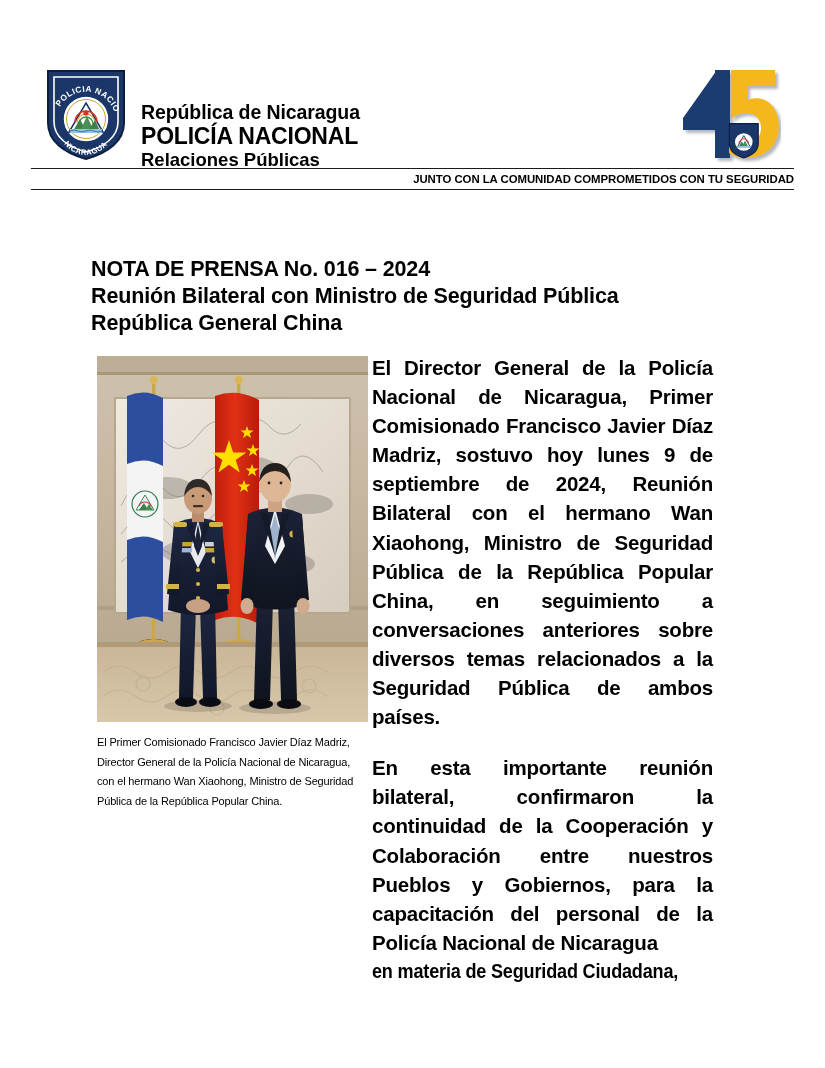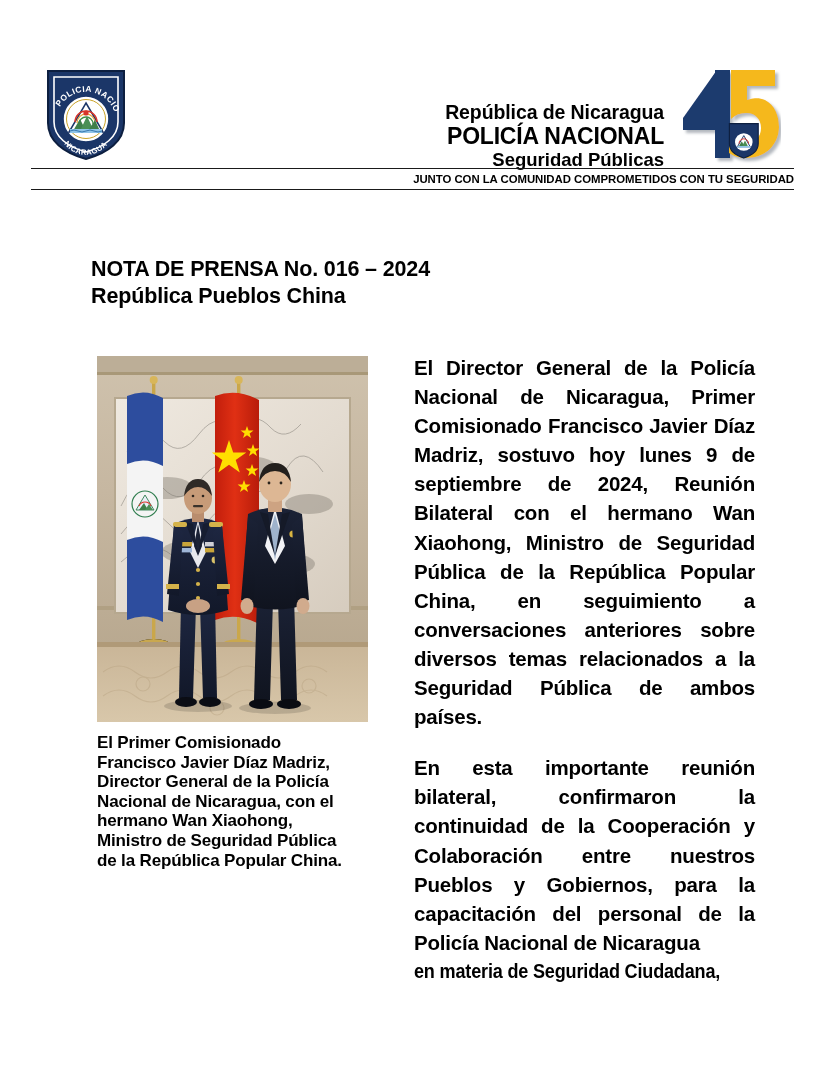--- a/index.html
+++ b/index.html
@@ -41,21 +41,21 @@
     width: 110px;
     height: 104px;
     display: flex;
     align-items: center;
     justify-content: center;
     flex: 0 0 110px;
   }
 
   .masthead-titles {
     flex: 1 1 auto;
-    text-align: right;
+    text-align: left;
     line-height: 1.05;
     padding-bottom: 4px;
     margin-top: 48px;
   }
   .mh-line1 {
     font-size: 19.5px;
     font-weight: bold;
     letter-spacing: -0.1px;
   }
   .mh-line2 {
@@ -128,30 +128,30 @@
     height: 366px;
     position: relative;
     overflow: hidden;
     background: #cdbda8;
   }
   .photo-frame svg { display: block; }
 
   .caption {
     margin-top: 11px;
     width: 262px;
-    font-size: 17px;
-    font-weight: bold;
+    font-size: 11px;
+    font-weight: normal;
     line-height: 19.6px;
     letter-spacing: -0.15px;
   }
 
   
   .body-col {
     position: absolute;
-    left: 414px;
+    left: 372px;
     top: 353px;
     width: 341px;
   }
   .body-col p {
     margin: 0 0 22px 0;
     font-size: 20.5px;
     font-weight: bold;
     line-height: 29.1px;
     text-align: justify;
     text-justify: inter-word;
@@ -211,21 +211,21 @@
         <path id="archBot" d="M19 73 A27 27 0 0 0 69 73" fill="none"></path>
         <text font-family="'Liberation Sans', sans-serif" font-size="7.6" font-weight="bold" fill="#ffffff" letter-spacing="0.4">
           <textPath href="#archBot" startOffset="10%">NICARAGUA</textPath>
         </text>
       </svg>
     </div>
 
     <div class="masthead-titles">
       <div class="mh-line1">República de Nicaragua</div>
       <div class="mh-line2">POLICÍA NACIONAL</div>
-      <div class="mh-line3">Seguridad Públicas</div>
+      <div class="mh-line3">Relaciones Públicas</div>
     </div>
 
     <div class="anniv-wrap">
       <svg width="104" height="100" viewBox="0 0 104 100" aria-hidden="true">
         <defs>
           <filter id="dshadow" x="-30%" y="-30%" width="180%" height="180%">
             <feDropShadow dx="3" dy="3" stdDeviation="1.6" flood-color="#9aa0a8" flood-opacity="0.75"></feDropShadow>
           </filter>
         </defs>
 
@@ -262,21 +262,22 @@
     </div>
 
   </div>
 
   <div class="rule rule-top"></div>
   <div class="tagline">JUNTO CON LA COMUNIDAD COMPROMETIDOS CON TU SEGURIDAD</div>
   <div class="rule rule-bot"></div>
 
   <div class="doc-title">
     <div>NOTA DE PRENSA No. 016 – 2024</div>
-    <div>República Pueblos China</div>
+    <div>Reunión Bilateral con Ministro de Seguridad Pública</div>
+    <div>República General China</div>
   </div>
 
   <div class="photo-col">
 
     <div class="photo-frame">
       <svg width="271" height="366" viewBox="0 0 271 366" aria-hidden="true">
         <defs>
           <linearGradient id="wallG" x1="0" y1="0" x2="0" y2="1">
             <stop offset="0%" stop-color="#cfc2ad"></stop>
             <stop offset="45%" stop-color="#c6b7a1"></stop>

